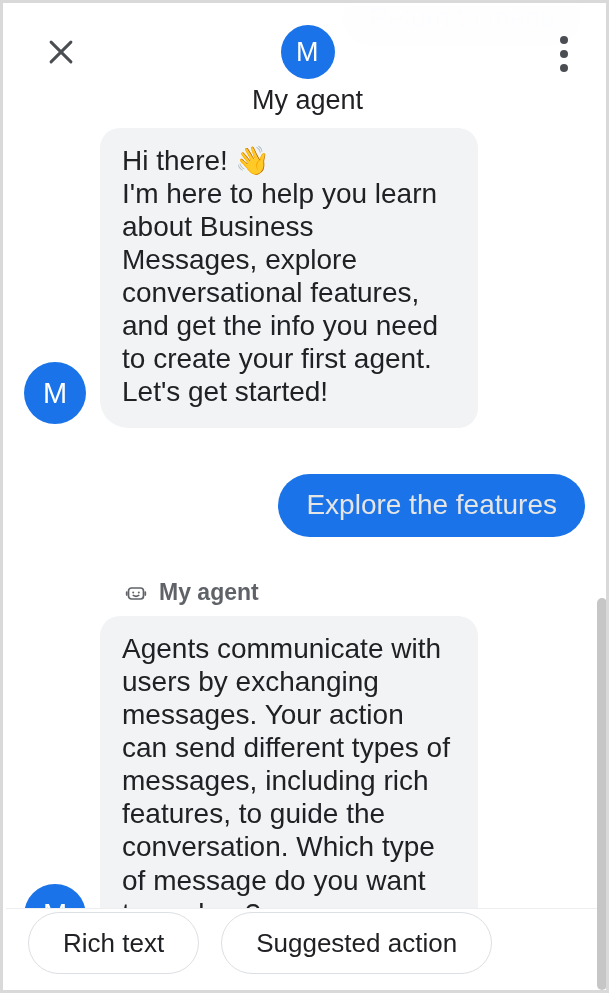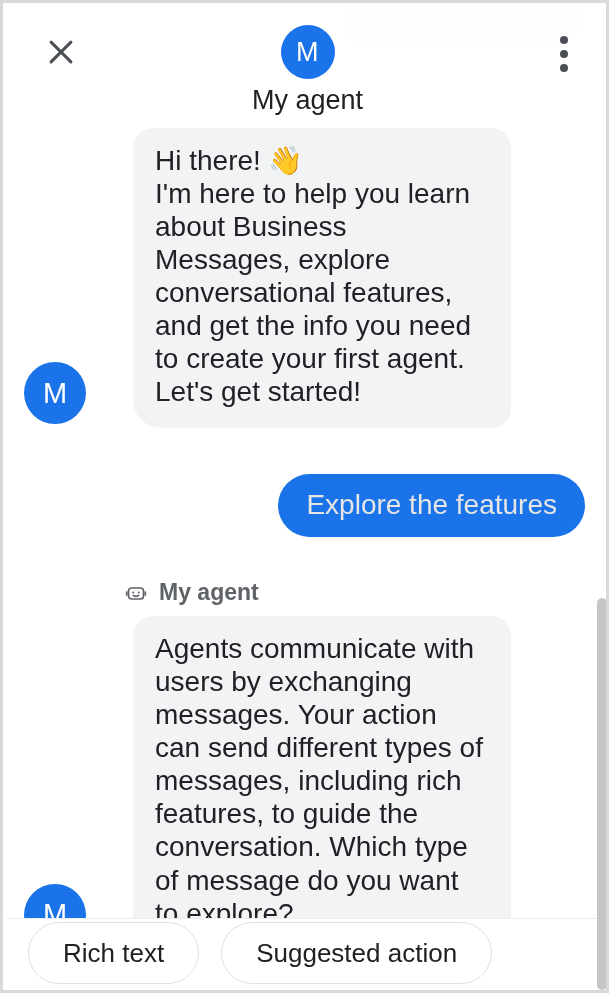--- a/index.html
+++ b/index.html
@@ -182,21 +182,20 @@
   .bubble {
     max-width: 380px;
     padding: 16px 22px 20px 22px;
     font-size: 28px;
     line-height: 1.18;
   }
   .bubble.incoming {
     background: #f1f3f4;
     color: #202124;
     border-radius: 20px 20px 20px 20px;
-    margin-left: 33px;
   }
   .bubble.incoming.tail-bottom { border-bottom-left-radius: 28px; }
   .bubble.outgoing {
     background: #1a73e8;
     color: #e5e5e5;
     border-radius: 34px;
     padding: 14px 28px 16px 28px;
     font-size: 28px;
   }
 
@@ -212,21 +211,21 @@
     font-size: 23px;
     color: #5f6368;
     font-weight: bold;
   }
   .agent-label-row svg { display: block; }
 
   
   #suggestion-bar {
     position: absolute;
     left: 0;
-    bottom: 6px;
+    bottom: 16px;
     width: 603px;
     height: 69px;
     background: #ffffff;
     border-top: 1px solid #eceef0;
     display: flex;
     align-items: center;
     gap: 22px;
     padding-left: 22px;
     overflow: hidden;
     z-index: 15;

